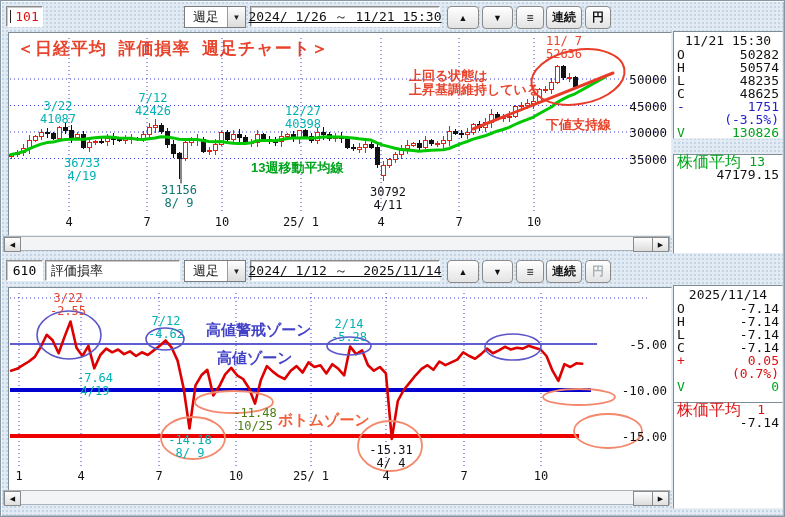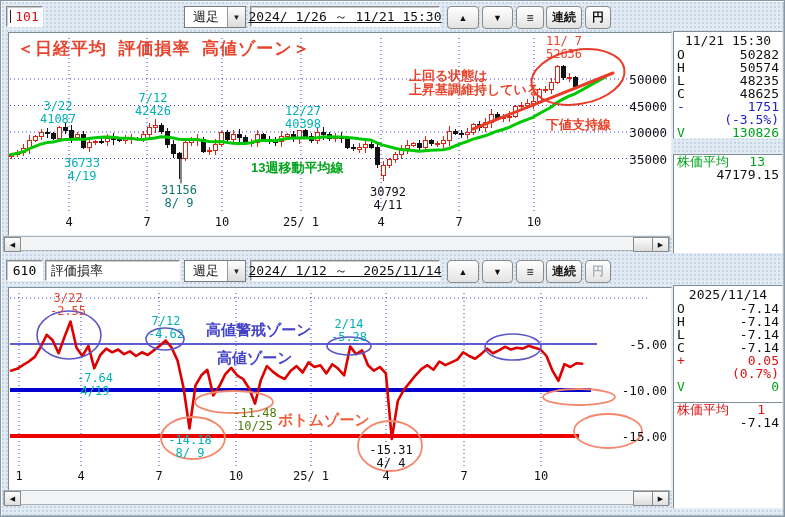--- a/index.html
+++ b/index.html
@@ -45,21 +45,21 @@
   .qbox{position:absolute;left:672px;width:110px;background:#fff;border:1px solid;
     border-color:#7e8c96 #e8eef2 #e8eef2 #7e8c96;box-sizing:border-box;
     font:13px "DejaVu Sans Mono",monospace;color:#111;}
   .qdate{text-align:center;white-space:pre;padding-top:1px;}
   .qrow{display:flex;justify-content:space-between;padding:0 3px;height:13px;line-height:13px;}
   .qrow .ql{text-align:left;}
   .qrow .qv{text-align:right;flex:1;}
   .c-blue{color:#2222cc;}
   .c-red{color:#dd1111;}
   .c-green{color:#00a41c;}
-  .avg-label{font-family:"Liberation Sans",sans-serif;font-size:13px;}
+  .avg-label{font-family:"Liberation Sans",sans-serif;font-size:16px;}
 </style>
 </head>
 <body>
 
 <div id="window">
 
   <div class="hdr" style="top:3px">
     <div class="codebox sunken red">
         <span class="caret"></span>
         <span>101</span>
@@ -70,21 +70,21 @@
     </div>
     <div class="rangebox sunken">2024/ 1/26 ～ 11/21 15:30</div>
     <div class="btn small" style="left:446px;width:30px">▲</div>
     <div class="btn small" style="left:481px;width:29px">▼</div>
     <div class="btn" style="left:515px;width:26px">≡</div>
     <div class="btn" style="left:545px;width:34px">連続</div>
     <div class="btn" style="left:584px;width:24px">円</div>
   </div>
 
   <div class="plot" id="plot1" style="top:31px">
-    <div class="chart-title">＜日経平均  評価損率  高値ゾーン＞</div>
+    <div class="chart-title">＜日経平均  評価損率  週足チャート＞</div>
   <svg width="660" height="200">
         <line x1="60" y1="5" x2="60" y2="178" stroke="#3a3ad0" stroke-width="1" stroke-dasharray="1,3"></line>
         <line x1="138" y1="5" x2="138" y2="178" stroke="#3a3ad0" stroke-width="1" stroke-dasharray="1,3"></line>
         <line x1="213" y1="5" x2="213" y2="178" stroke="#3a3ad0" stroke-width="1" stroke-dasharray="1,3"></line>
         <line x1="292" y1="5" x2="292" y2="178" stroke="#3a3ad0" stroke-width="1" stroke-dasharray="1,3"></line>
         <line x1="372" y1="5" x2="372" y2="178" stroke="#3a3ad0" stroke-width="1" stroke-dasharray="1,3"></line>
         <line x1="450" y1="5" x2="450" y2="178" stroke="#3a3ad0" stroke-width="1" stroke-dasharray="1,3"></line>
         <line x1="525" y1="5" x2="525" y2="178" stroke="#3a3ad0" stroke-width="1" stroke-dasharray="1,3"></line>
         <line x1="1" y1="46" x2="654" y2="46" stroke="#3a3ad0" stroke-width="1" stroke-dasharray="1,3"></line>
         <line x1="1" y1="72.5" x2="654" y2="72.5" stroke="#3a3ad0" stroke-width="1" stroke-dasharray="1,3"></line>

